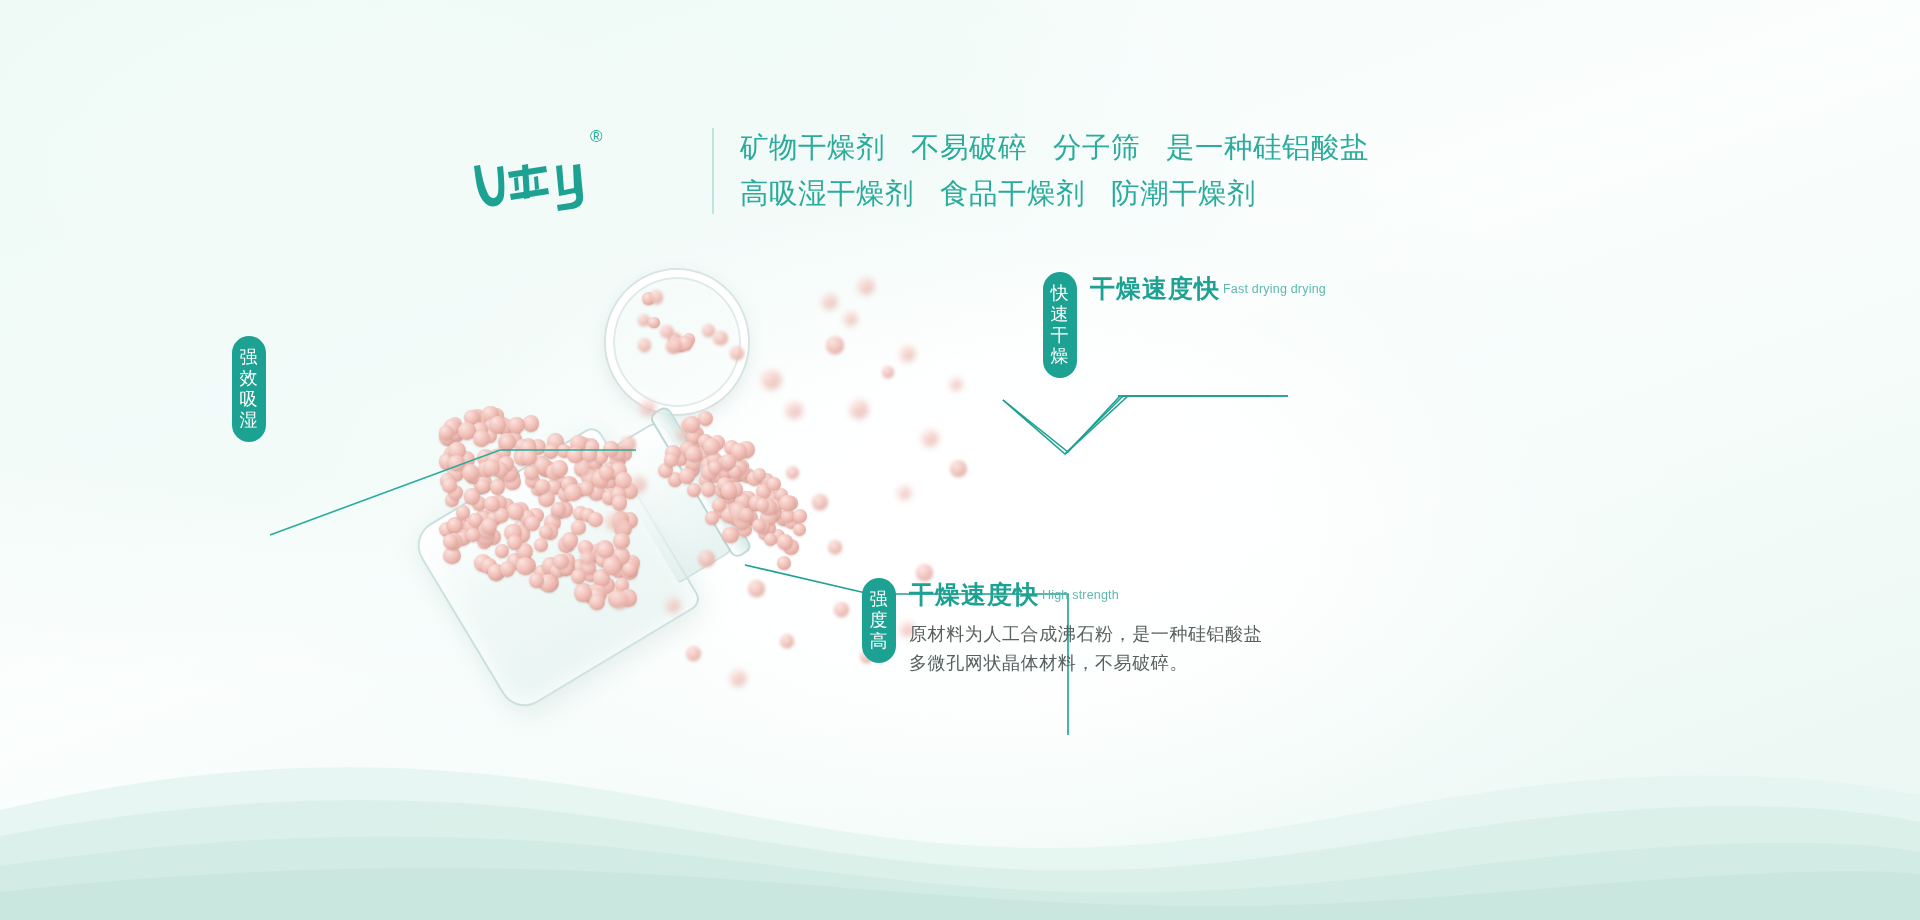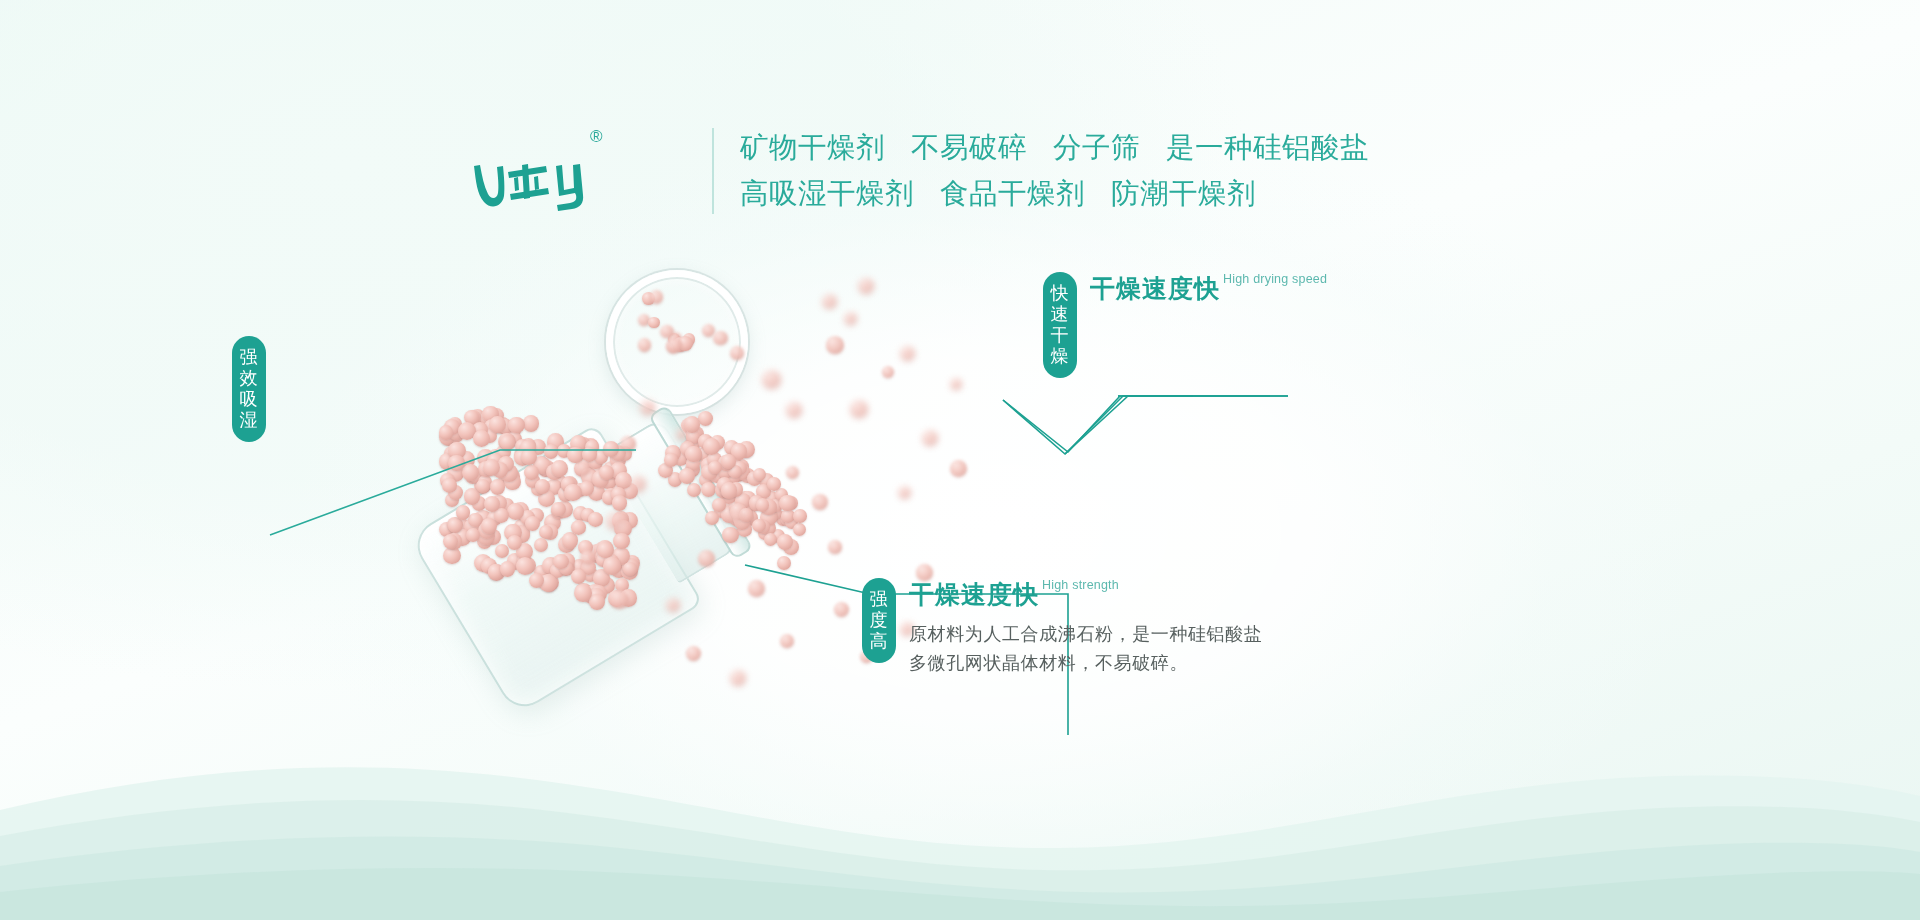--- a/index.html
+++ b/index.html
@@ -179,21 +179,21 @@
     text-align: center;
     padding: 11px 0 11px 0;
     letter-spacing: 1px;
     box-sizing: border-box;
     flex: 0 0 auto;
   }
   .tagbox .tchar { display: block; }
   .callout-text { margin-left: 13px; }
   .callout-head {
     display: flex;
-    align-items: flex-start;
+    align-items: center;
     white-space: nowrap;
   }
   .callout-title {
     font-size: 25px;
     font-weight: bold;
     color: #1da192;
     letter-spacing: 1px;
   }
   .callout-sub {
     font-size: 12.5px;
@@ -697,21 +697,21 @@
   <div class="callout" id="callout-speed">
     <div class="tagbox">
       <span class="tchar">快</span>
       <span class="tchar">速</span>
       <span class="tchar">干</span>
       <span class="tchar">燥</span>
     </div>
     <div class="callout-text">
       <div class="callout-head">
         <span class="callout-title">干燥速度快</span>
-        <span class="callout-sub">High drying speed</span>
+        <span class="callout-sub">Fast drying drying</span>
       </div>
     </div>
   </div>
 
   <div class="callout" id="callout-strength">
     <div class="tagbox">
       <span class="tchar">强</span>
       <span class="tchar">度</span>
       <span class="tchar">高</span>
     </div>

